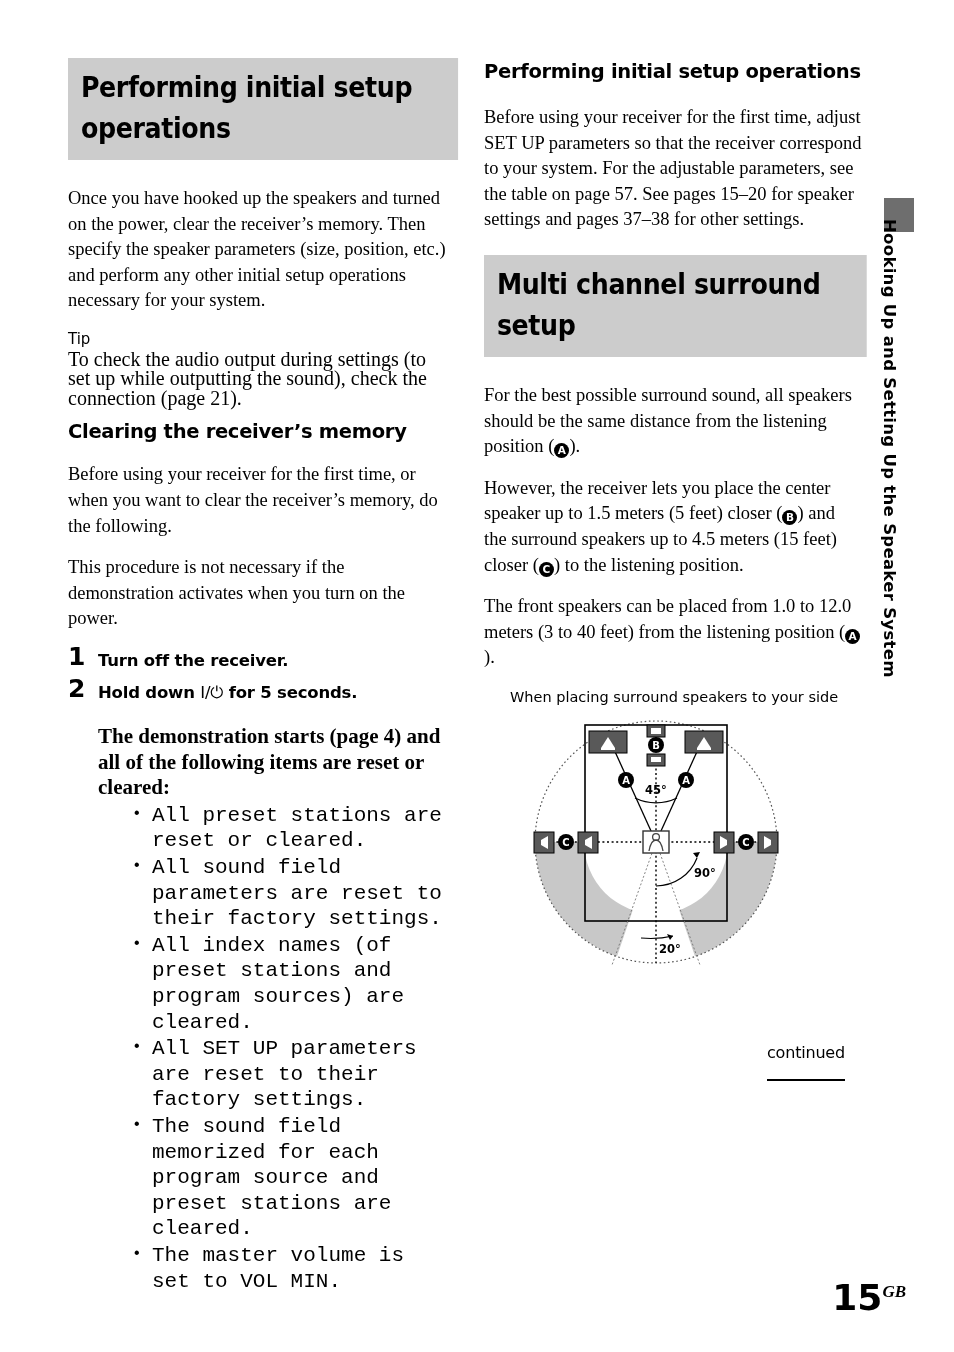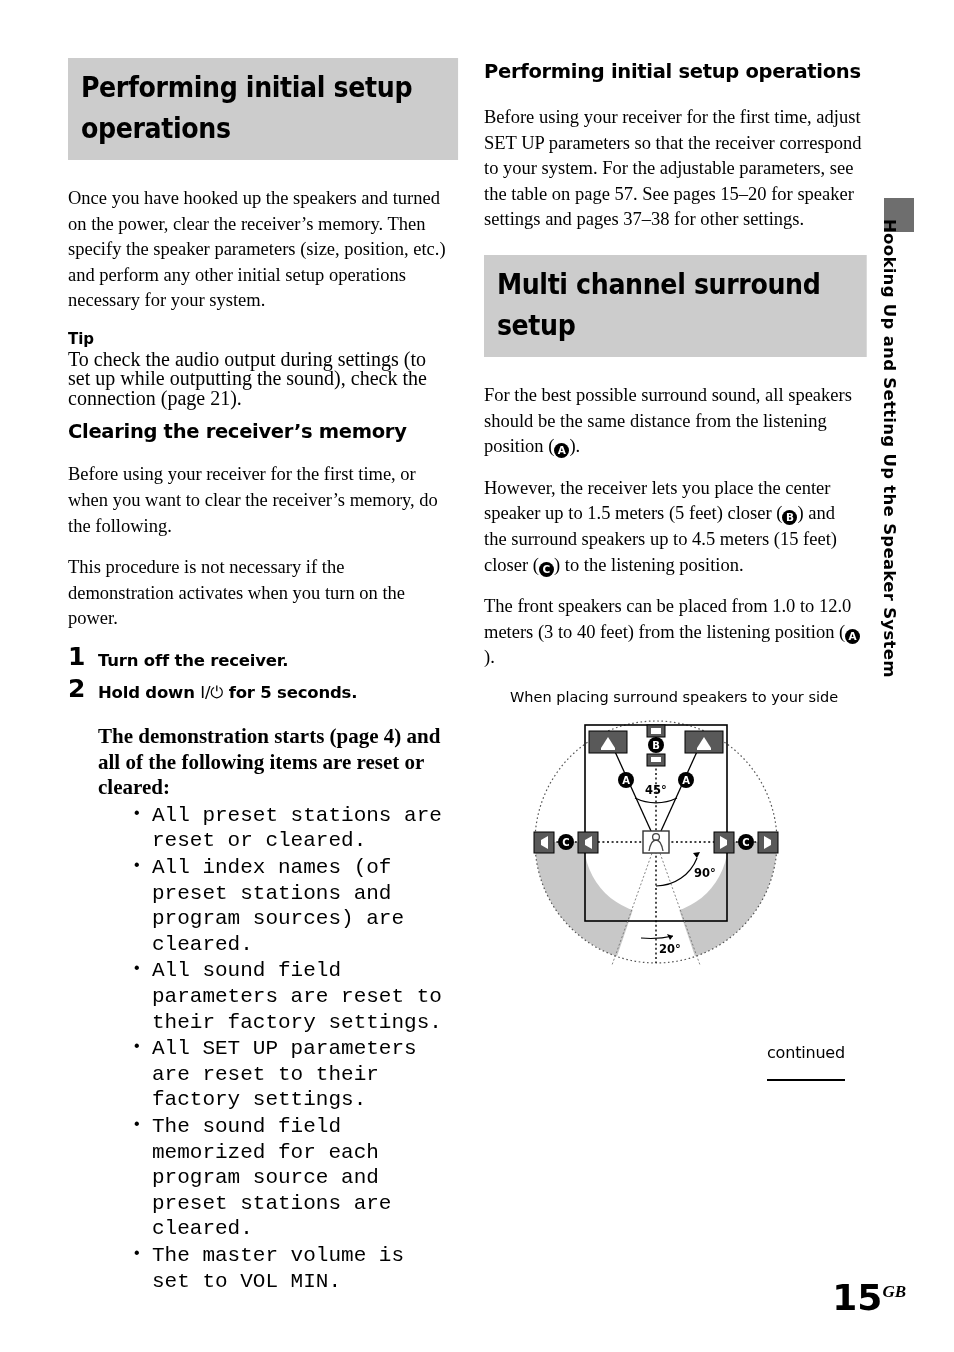--- a/index.html
+++ b/index.html
@@ -67,21 +67,21 @@
   p.body {
     font-family: "Liberation Serif", serif;
     font-size: 18.5px;
     line-height: 25.6px;
     margin: 0 0 16px 0;
     text-align: left;
   }
 
   .tip-label {
     font-family: "DejaVu Sans", sans-serif;
-    font-weight: bold;
+    font-weight: normal;
     font-size: 15px;
     line-height: 18px;
     margin: 14px 0 2px 0;
   }
   p.tip-body {
     font-family: "Liberation Serif", serif;
     font-size: 20px;
     line-height: 19.5px;
     margin: 0 0 10px 0;
   }
@@ -251,22 +251,22 @@
     </div>
 
     <div class="step">
       <span class="step-num">2</span>
       <div class="step-title">
         <span>Hold down </span><span class="pwr">I/⏻</span><span> for 5 seconds.</span>
       </div>
       <p class="step-body">The demonstration starts (page 4) and all of the following items are reset or cleared:</p>
       <ul class="bullets">
         <li>All preset stations are reset or cleared.</li>
+        <li>All sound field parameters are reset to their factory settings.</li>
         <li>All index names (of preset stations and program sources) are cleared.</li>
-        <li>All sound field parameters are reset to their factory settings.</li>
         <li>All SET UP parameters are reset to their factory settings.</li>
         <li>The sound field memorized for each program source and preset stations are cleared.</li>
         <li>The master volume is set to VOL MIN.</li>
       </ul>
     </div>
 
   </div>
 
   <div class="col col-right">
 

